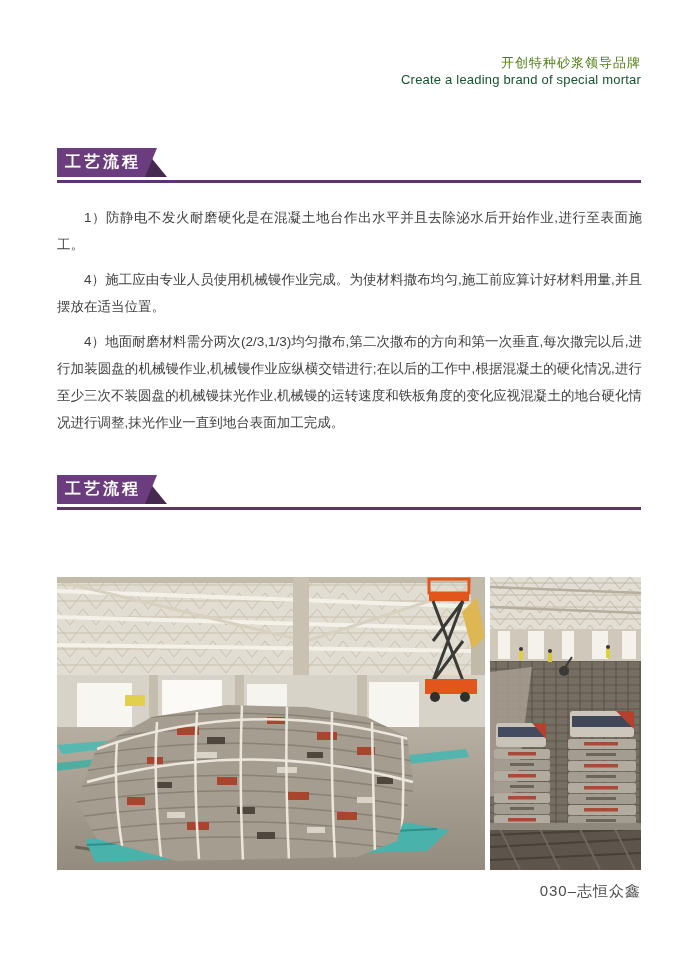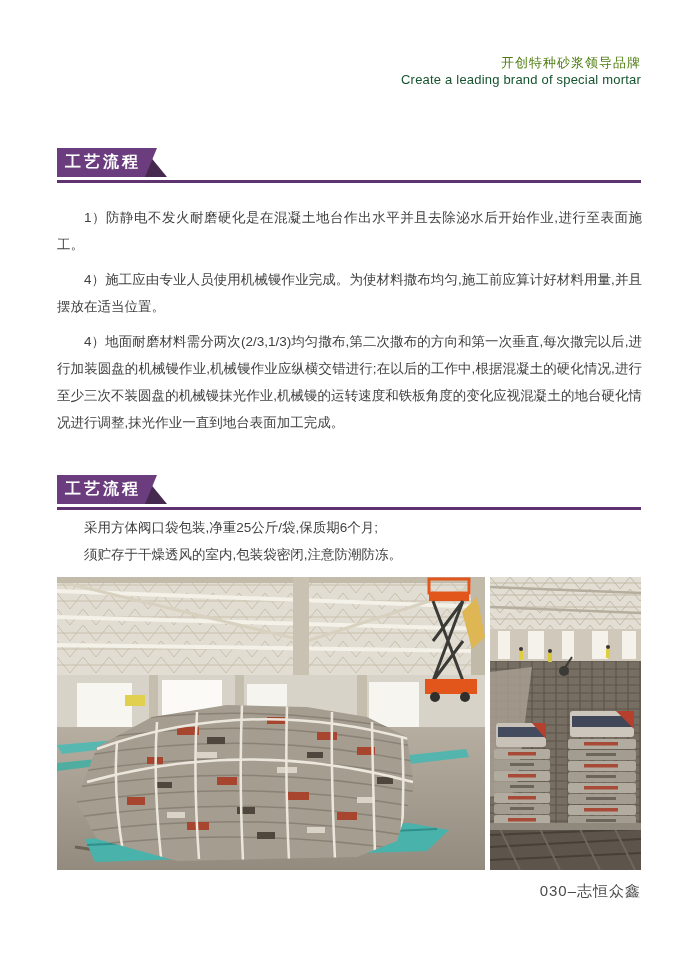--- a/index.html
+++ b/index.html
@@ -58,24 +58,20 @@
     <p>4）施工应由专业人员使用机械镘作业完成。为使材料撒布均匀,施工前应算计好材料用量,并且摆放在适当位置。</p>
     <p>4）地面耐磨材料需分两次(2/3,1/3)均匀撒布,第二次撒布的方向和第一次垂直,每次撒完以后,进行加装圆盘的机械镘作业,机械镘作业应纵横交错进行;在以后的工作中,根据混凝土的硬化情况,进行至少三次不装圆盘的机械镘抹光作业,机械镘的运转速度和铁板角度的变化应视混凝土的地台硬化情况进行调整,抹光作业一直到地台表面加工完成。</p>
   </div>
 
   <div class="banner" style="top:475px;">
     <div class="fold"></div>
     <div class="body">工艺流程</div>
   </div>
   <div class="rule" style="top:507px;"></div>
 
-  <div class="paras plist" style="top:514px;">
-    <p>采用方体阀口袋包装,净重25公斤/袋,保质期6个月;</p>
-    <p>须贮存于干燥透风的室内,包装袋密闭,注意防潮防冻。</p>
-  </div>
 
   <div class="photos">
 
     <div class="photo main">
       <svg width="428" height="293" viewBox="0 0 428 293" xmlns="http://www.w3.org/2000/svg">
         <defs>
           <linearGradient id="floorG" x1="0" y1="0" x2="0" y2="1">
             <stop offset="0" stop-color="#b6aea1"></stop>
               <stop offset="1" stop-color="#938b7d"></stop>
           </linearGradient>

